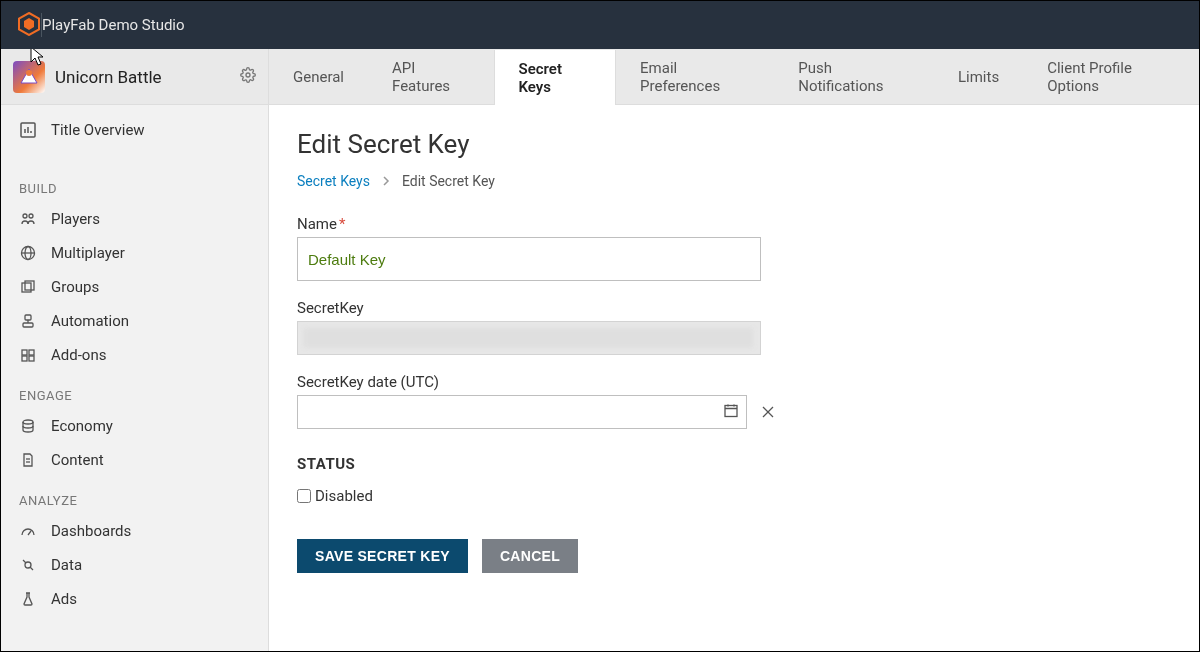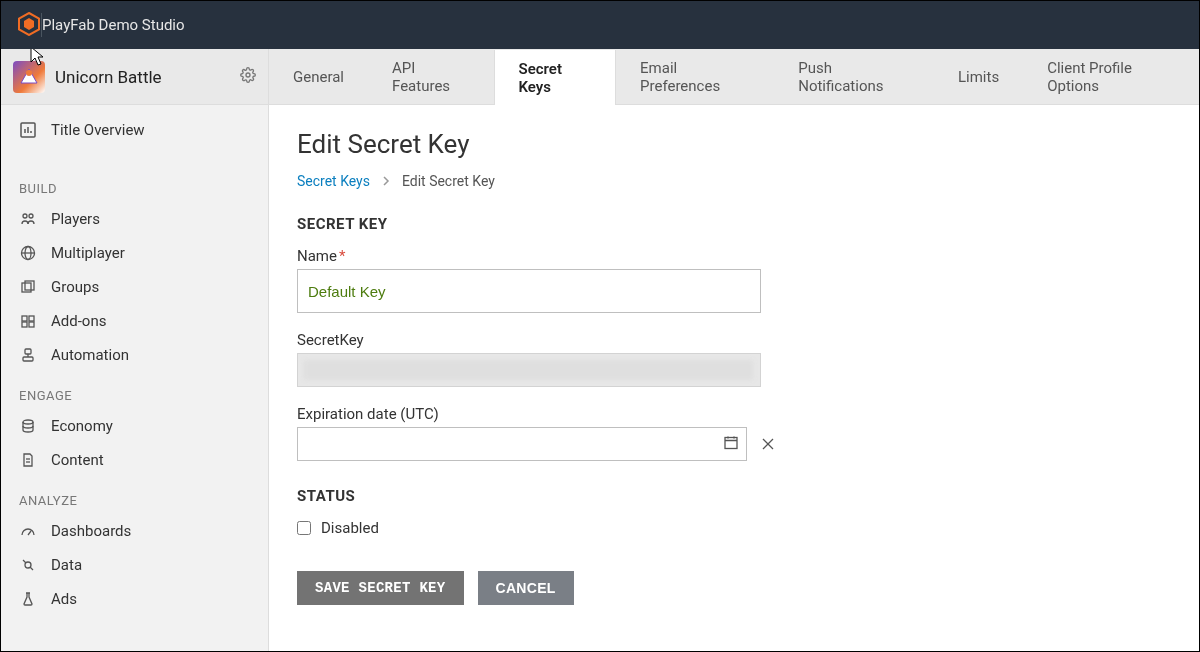--- a/index.html
+++ b/index.html
@@ -224,21 +224,21 @@
   .clear-x {
     color: #555;
     font-size: 18px;
     cursor: pointer;
     padding: 4px;
   }
   .status-section { margin-top: 26px; }
   .checkbox-row {
     display: flex;
     align-items: center;
-    gap: 10px;
+    gap: 4px;
     font-size: 15px;
     margin-top: 6px;
   }
   .checkbox-row input[type=checkbox] {
     width: 14px;
     height: 14px;
   }
   .button-row {
     margin-top: 34px;
     display: flex;
@@ -247,21 +247,21 @@
   .btn {
     height: 34px;
     padding: 0 18px;
     border: none;
     font-size: 14px;
     font-weight: 700;
     letter-spacing: 0.3px;
     cursor: pointer;
     color: #fff;
   }
-  .btn-primary { background: #737373; font-family: Liberation Mono, monospace; }
+  .btn-primary { background: #0c4a6e; }
   .btn-secondary { background: #7a7f86; }
   .cursor-pointer-svg {
     position: absolute;
     top: -4px;
     left: 28px;
     pointer-events: none;
   }
 </style>
 </head>
 <body>
@@ -341,37 +341,37 @@
         <svg width="16" height="16" viewBox="0 0 16 16" fill="none" stroke="currentColor" stroke-width="1.3">
           <rect x="2" y="4" width="9" height="9"></rect>
             <rect x="5" y="2" width="9" height="9"></rect>
         </svg>
       </span>
       <span>Groups</span>
     </div>
     <div class="side-item">
       <span class="icon-slot">
         <svg width="16" height="16" viewBox="0 0 16 16" fill="none" stroke="currentColor" stroke-width="1.3">
+          <rect x="5" y="2" width="6" height="5" rx="1"></rect>
+            <line x1="8" y1="7" x2="8" y2="10"></line>
+          <rect x="3" y="10" width="10" height="4" rx="1"></rect>
+        </svg>
+      </span>
+      <span>Automation</span>
+    </div>
+    <div class="side-item">
+      <span class="icon-slot">
+        <svg width="16" height="16" viewBox="0 0 16 16" fill="none" stroke="currentColor" stroke-width="1.3">
           <rect x="2" y="3" width="5" height="5"></rect>
             <rect x="9" y="3" width="5" height="5"></rect>
             <rect x="2" y="9" width="5" height="5"></rect>
             <rect x="9" y="9" width="5" height="5"></rect>
         </svg>
       </span>
       <span>Add-ons</span>
-    </div>
-    <div class="side-item">
-      <span class="icon-slot">
-        <svg width="16" height="16" viewBox="0 0 16 16" fill="none" stroke="currentColor" stroke-width="1.3">
-          <rect x="5" y="2" width="6" height="5" rx="1"></rect>
-            <line x1="8" y1="7" x2="8" y2="10"></line>
-          <rect x="3" y="10" width="10" height="4" rx="1"></rect>
-        </svg>
-      </span>
-      <span>Automation</span>
     </div>
 
     <div class="side-section">ENGAGE</div>
 
     <div class="side-item">
       <span class="icon-slot">
         <svg width="16" height="16" viewBox="0 0 16 16" fill="none" stroke="currentColor" stroke-width="1.3">
           <ellipse cx="8" cy="4" rx="5" ry="2"></ellipse>
             <path d="M3 4v8c0 1.1 2.2 2 5 2s5-.9 5-2V4"></path>
             <path d="M3 8c0 1.1 2.2 2 5 2s5-.9 5-2"></path>
@@ -438,36 +438,35 @@
       <div class="breadcrumb">
         <span class="crumb-link">Secret Keys</span>
         <span class="sep">
           <svg width="8" height="10" viewBox="0 0 8 10" fill="none" stroke="currentColor" stroke-width="1.5">
               <path d="M2 1l4 4-4 4"></path>
             </svg>
         </span>
         <span>Edit Secret Key</span>
       </div>
 
-      <div class="section-heading">SECRET KEY</div>
 
       <div class="field-group">
         <label class="field-label">
           <span>Name</span><span class="req">*</span>
         </label>
         <input type="text" class="text-input" value="Default Key" style="">
       </div>
 
       <div class="field-group">
         <label class="field-label">SecretKey</label>
         <div class="secret-blur" title=""></div>
       </div>
 
       <div class="field-group">
-        <label class="field-label">Expiration date (UTC)</label>
+        <label class="field-label">SecretKey date (UTC)</label>
         <div class="date-row">
           <div class="date-input-wrap">
             <input type="text" class="date-input" value="" style="">
             <span class="date-cal-icon">
               <svg width="16" height="16" viewBox="0 0 16 16" fill="none" stroke="currentColor" stroke-width="1.3">
                 <rect x="2" y="3" width="12" height="11"></rect>
                   <line x1="2" y1="6" x2="14" y2="6"></line>
                 <line x1="5" y1="2" x2="5" y2="4"></line>
                   <line x1="11" y1="2" x2="11" y2="4"></line>
                 <line x1="5" y1="9" x2="5" y2="9"></line>

